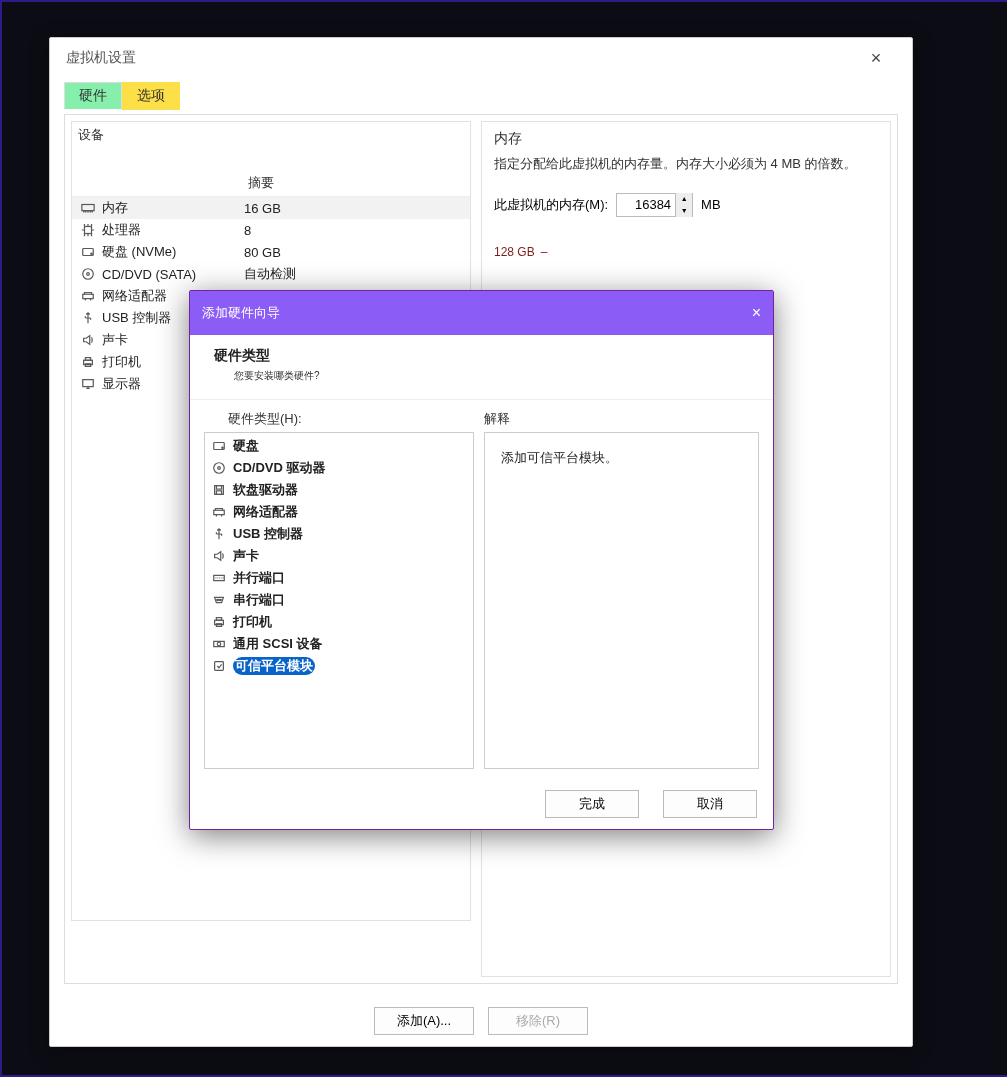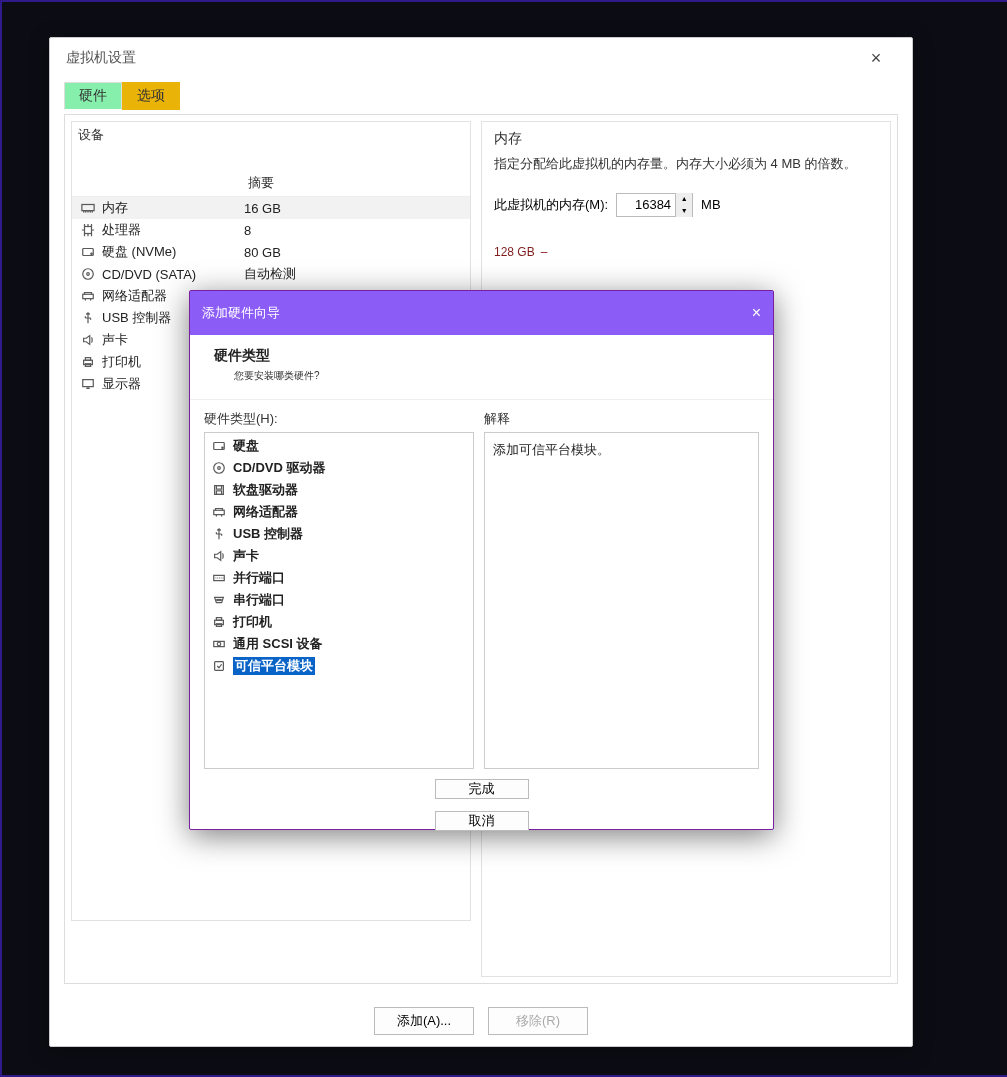--- a/index.html
+++ b/index.html
@@ -7,21 +7,21 @@
   .outer-bg { position:absolute; inset:0; background:#0c0c14; border: 2px solid #301a8a; border-right:none;}
   .main-window {
     position: absolute; left: 49px; top: 37px; width: 864px; height: 1010px;
     background: #ffffff; border: 1px solid #ccc; border-radius: 2px;
     box-shadow: 0 4px 20px rgba(0,0,0,.35);
   }
   .titlebar { height: 40px; display:flex; align-items:center; padding: 0 16px; color:#555; font-size:14px; }
   .titlebar .spacer{ flex:1;}
   .close-x { width:40px; text-align:center; font-size:18px; color:#444; cursor:default; }
   .tabs { display:flex; gap:0; margin: 4px 14px 0; height:28px; }
-  .tab { padding: 4px 14px; font-size:14px; color:#333; border:1px solid transparent; border-bottom:none; background:#eab308;}
+  .tab { padding: 4px 14px; font-size:14px; color:#333; border:1px solid transparent; border-bottom:none; background:#fde047;}
   .tab.active { background:#86efac; border:1px solid #ddd; border-bottom:1px solid #fff; }
   .panel { margin: 4px 14px 10px; border:1px solid #ddd; height: 870px; background:#fff; position:relative; padding:6px;}
   .columns { display:flex; gap:10px; height:100%;}
   .leftcol { flex: 0 0 400px; }
   .rightcol { flex:1; border:1px solid #e2e2e2; padding:8px 12px; position:relative; }
 
   .list-box { border:1px solid #e2e2e2; height: 800px; overflow:hidden;}
   .list-header { display:flex; font-size:13px; color:#333; border-bottom:1px solid #eee;}
   .list-header > div { padding:4px 6px;}
   .col-dev{ flex:0 0 170px;}
@@ -57,30 +57,30 @@
     display:flex; flex-direction:column;
   }
   .modal-title{ background:#8b5cf6; color:#fff; height:44px; display:flex; align-items:center; padding:0 12px; font-size:13px;}
   .modal-title .spacer{flex:1;}
   .modal-title .x{ font-size:16px; cursor:pointer;}
   .modal-head{ padding:12px 24px 16px; border-bottom:1px solid #eee;}
   .modal-head .h{ font-weight:600; font-size:14px; color:#222;}
   .modal-head .s{ font-size:10px; color:#333; margin:4px 0 0 20px;}
   .modal-body{ flex:1; display:flex; gap:10px; padding:10px 14px;}
   .wiz-left{ flex:0 0 270px; display:flex; flex-direction:column;}
-  .wiz-left-label{ font-size:13px; color:#333; margin-bottom:4px;}
+  .wiz-left-label{ font-size:13px; color:#333; margin-bottom:4px;margin-left:24px;}
   .wiz-list{ flex:1; border:1px solid #ccc; padding:2px 0; overflow:auto;font-weight:bold;}
   .wiz-item{ display:flex; align-items:center; height:22px; font-size:13px; color:#222; padding:0 6px; gap:6px; cursor:default;}
-  .wiz-item.selected span.txt{ background:#0a64c8; color:#fff; padding:0 2px;}
+  .wiz-item.selected span.txt{ background:#0a64c8; color:#fff; padding:0 2px;border-radius:9px;}
   .wiz-item.selected{ }
   .wiz-icon{ width:16px; height:16px; display:inline-flex; align-items:center; justify-content:center; color:#5a5a5a;}
   .wiz-right{ flex:1; display:flex; flex-direction:column;}
   .wiz-right-label{ font-size:13px; color:#333; margin-bottom:4px;}
-  .wiz-desc{ flex:1; border:1px solid #ccc; padding:8px; font-size:13px; color:#222;}
-  .modal-footer{ height:50px; display:flex; align-items:center; gap:12px; padding:0 16px;flex-direction:column; }
+  .wiz-desc{ flex:1; border:1px solid #ccc; padding:16px; font-size:13px; color:#222;}
+  .modal-footer{ height:50px; display:flex; align-items:center; justify-content:flex-end; gap:24px; padding:0 16px; }
   .modal-footer .btn{ min-width:94px;}
 
   svg { width:14px; height:14px; stroke:#5a5a5a; stroke-width:1.4; fill:none; }
 </style>
 </head>
 <body>
 
 <div class="outer-bg"></div>
 
 <div class="main-window">

